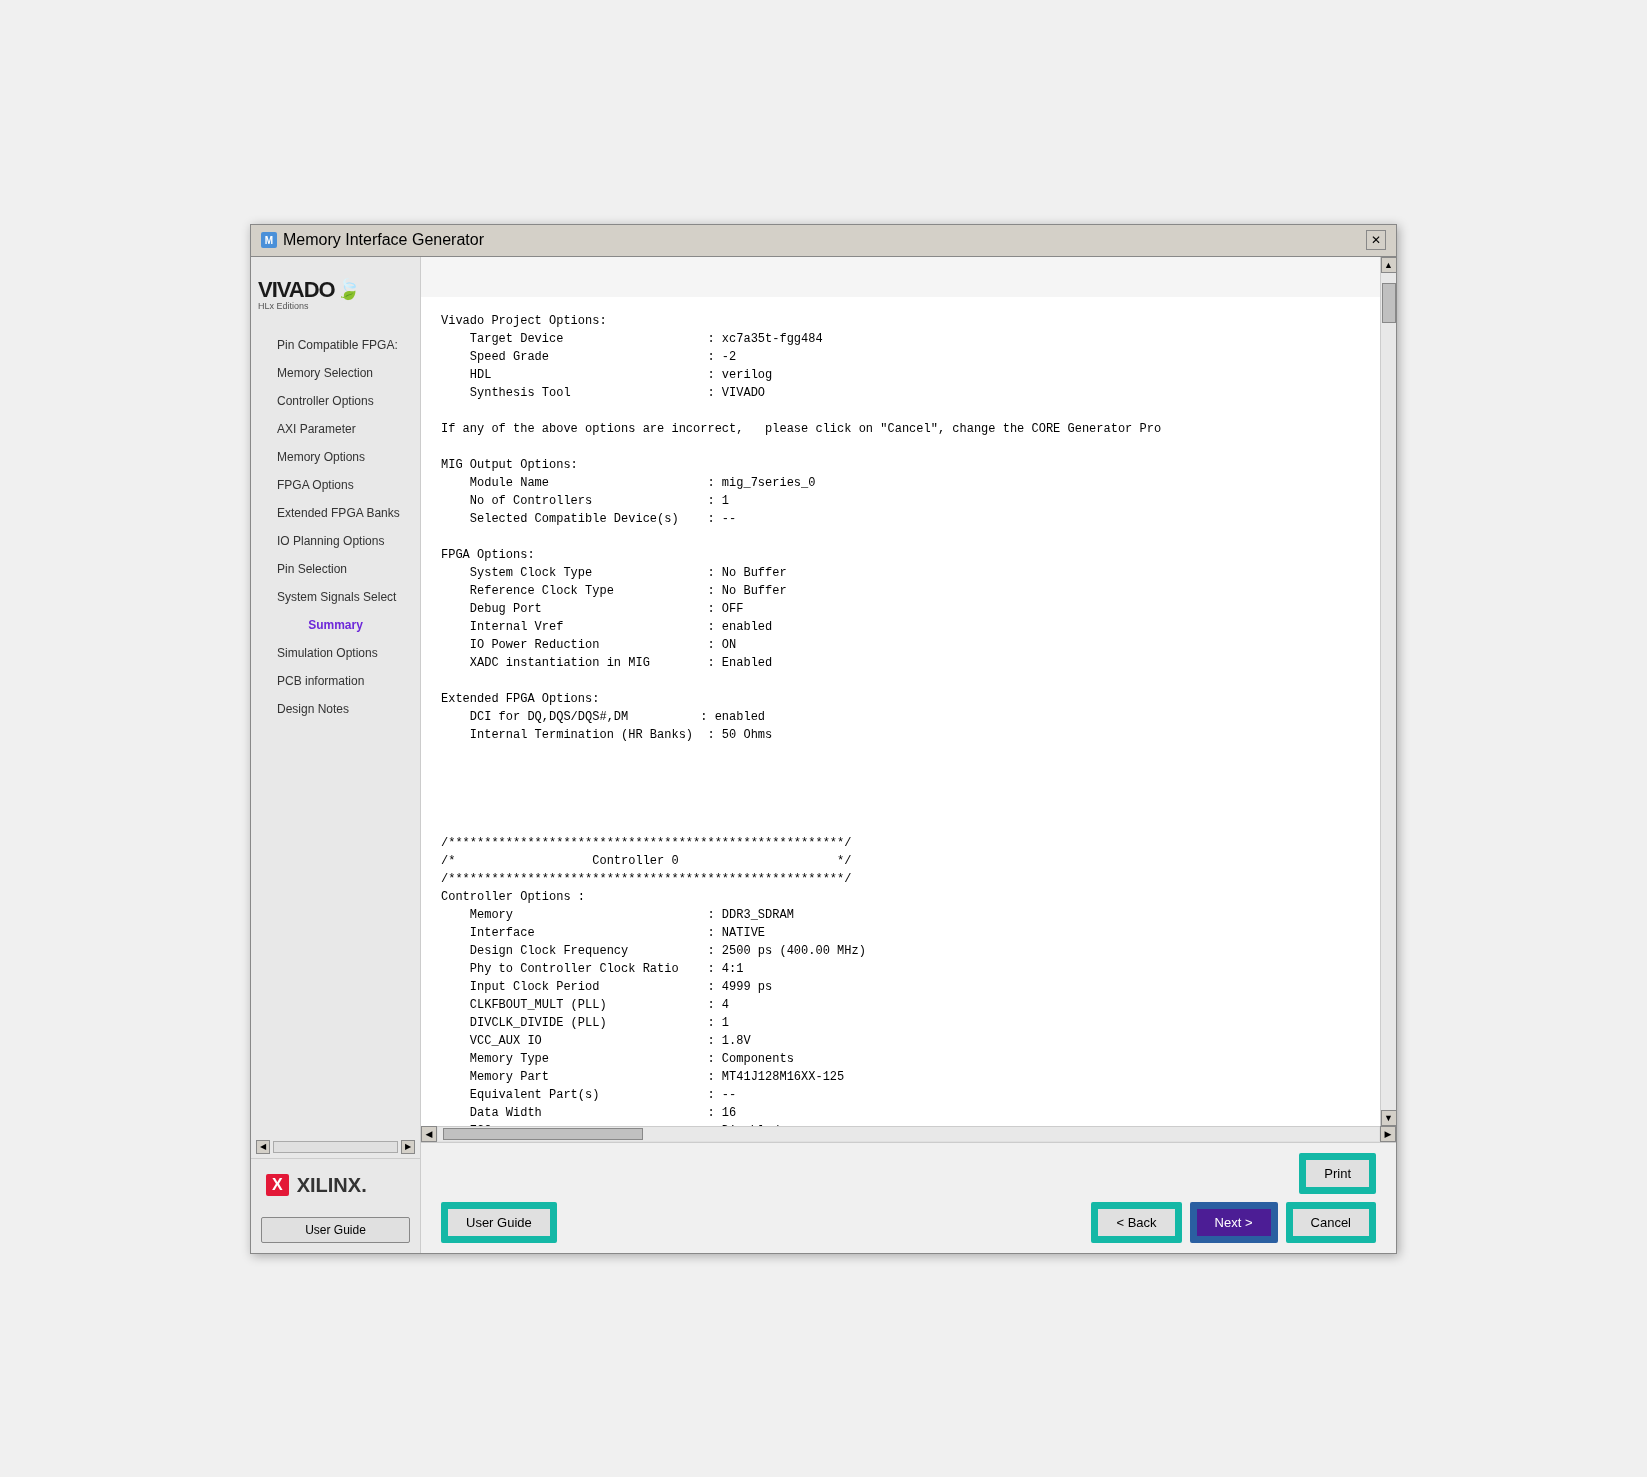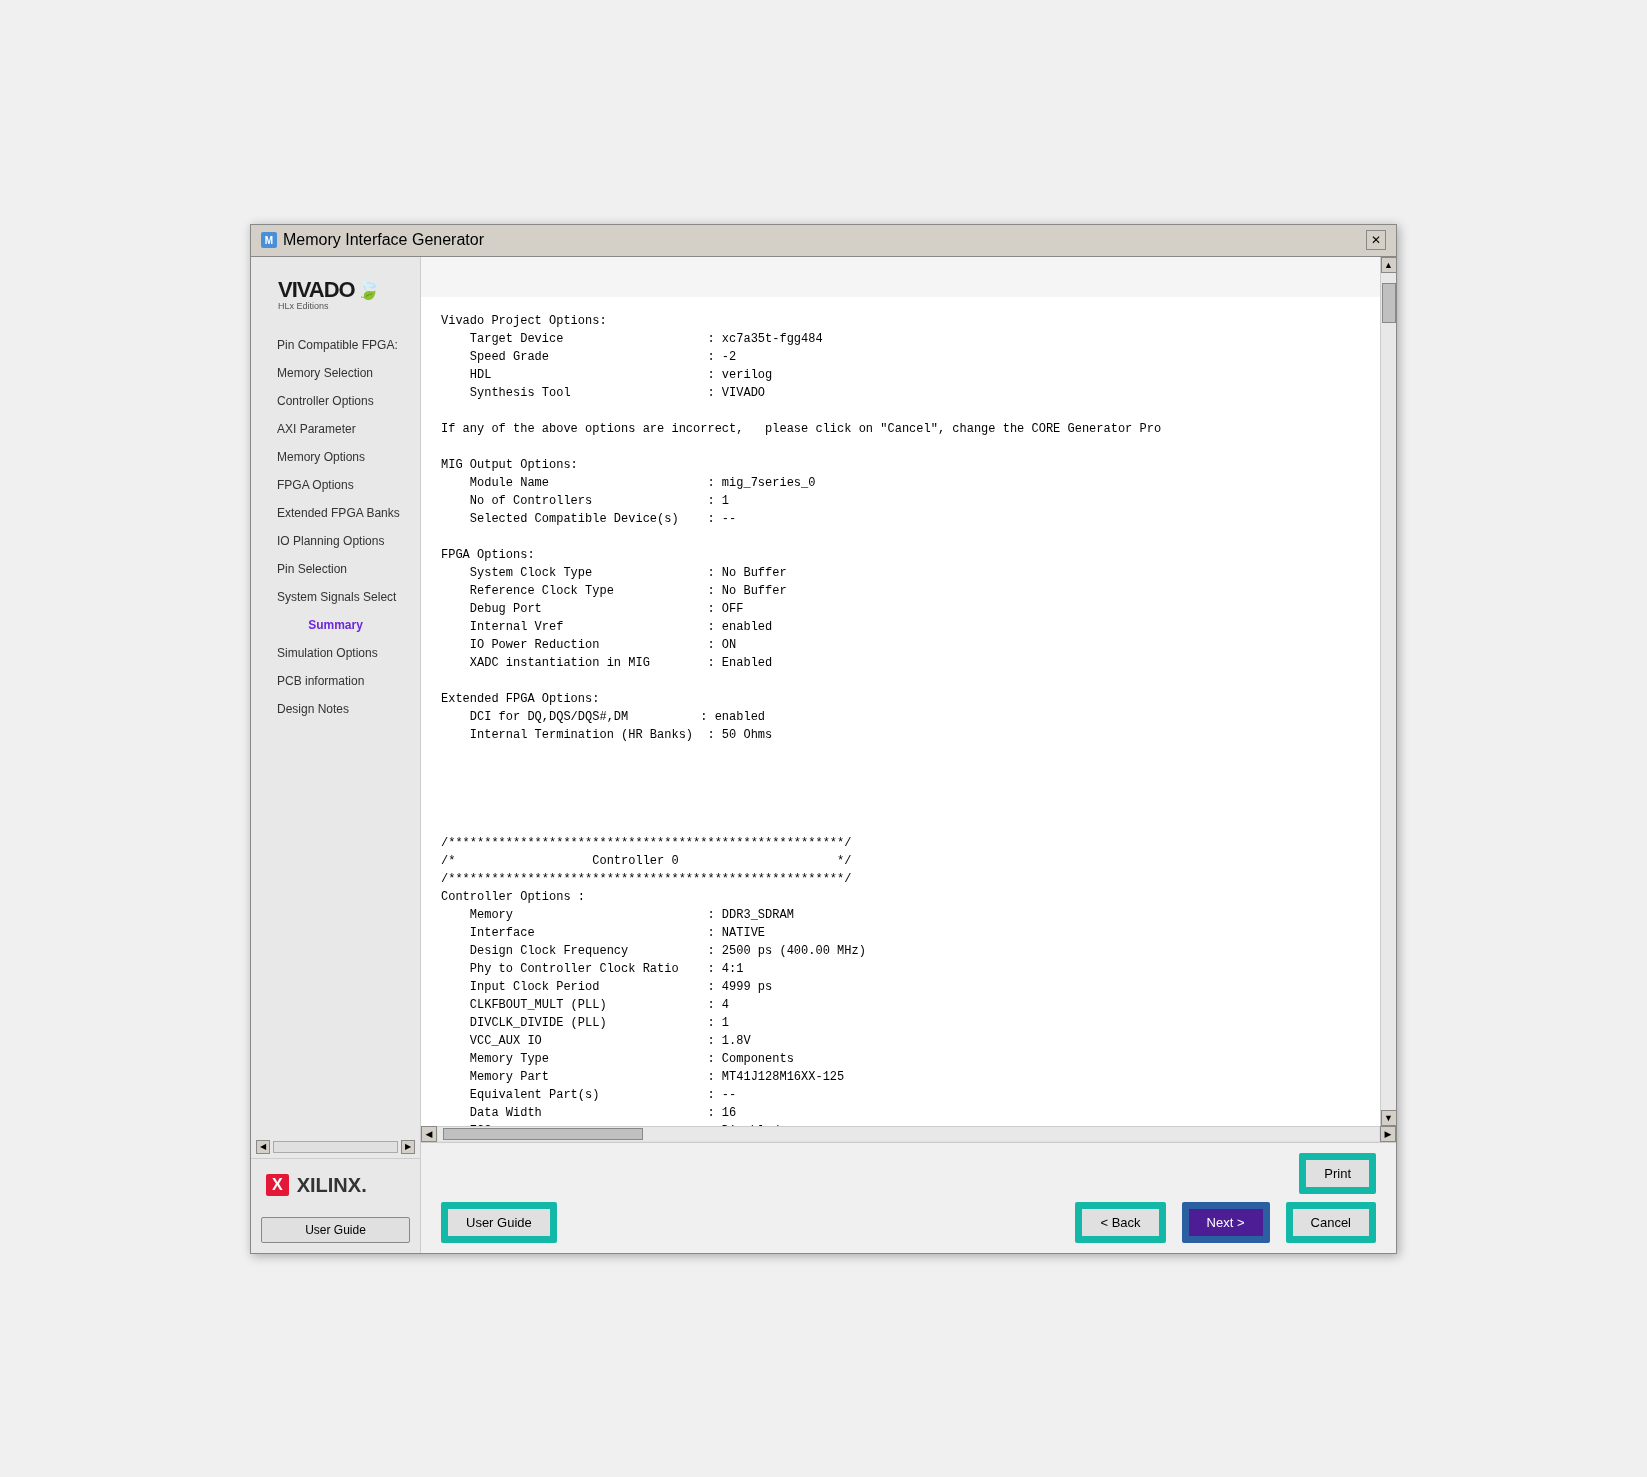--- a/index.html
+++ b/index.html
@@ -71,21 +71,21 @@
     .sidebar {
       width: 170px;
       background: #e8e8e8;
       border-right: 1px solid #ccc;
       display: flex;
       flex-direction: column;
       padding-top: 10px;
       overflow-y: auto;
     }
     .sidebar-logo {
-      padding: 10px 15px 20px 27px;
+      padding: 10px 15px 20px 7px;
       display: flex;
       flex-direction: column;
       align-items: flex-start;
     }
     .vivado-text {
       font-size: 22px;
       font-weight: bold;
       color: #1a1a1a;
       font-family: Arial, sans-serif;
       letter-spacing: -1px;
@@ -449,21 +449,21 @@
       </div>
 
       <div class="footer">
         <div class="print-row">
           <button class="btn">Print</button>
         </div>
         <div class="btn-row">
           <button class="btn">
             <span>User Guide</span>
           </button>
-          <div style="display:flex;gap:16px;">
+          <div style="display:flex;gap:8px;">
             <button class="btn">&lt; Back</button>
             <button class="btn btn-primary">Next &gt;</button>
             <button class="btn">Cancel</button>
           </div>
         </div>
       </div>
     </div>
   </div>
 </div>
 

